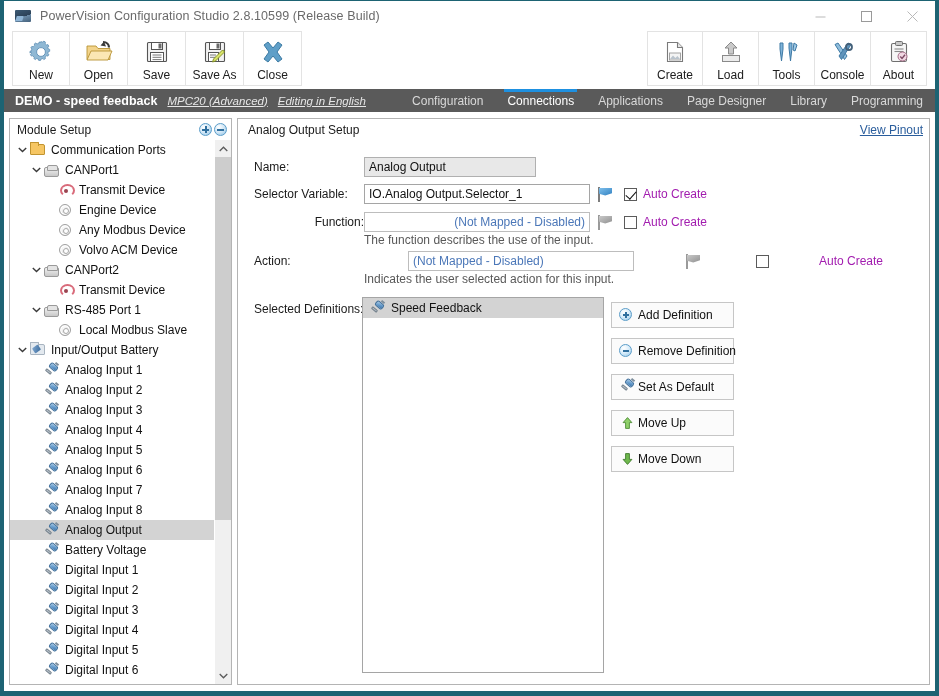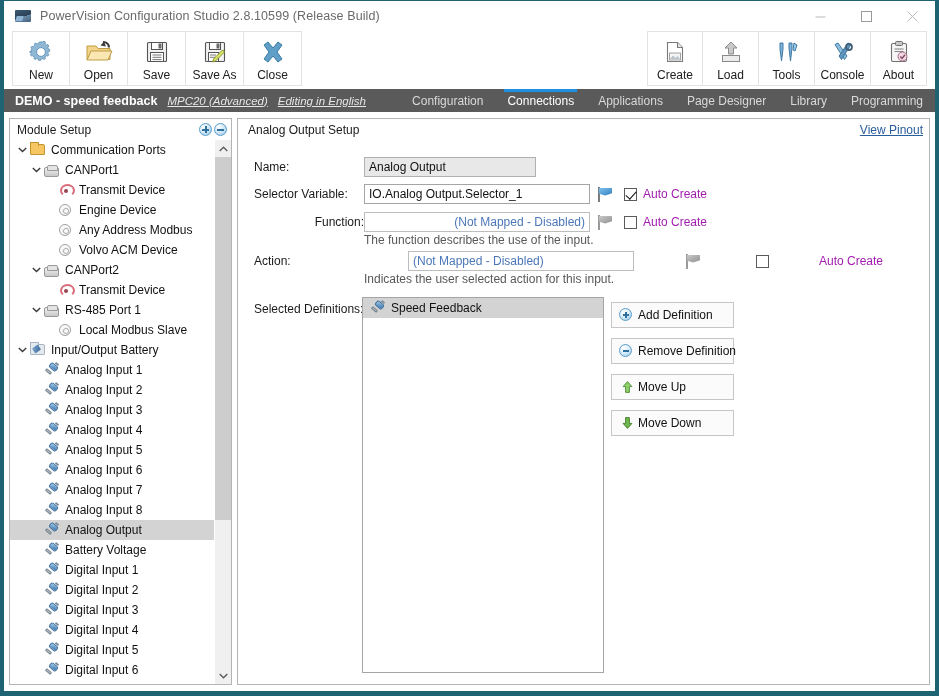--- a/index.html
+++ b/index.html
@@ -697,21 +697,21 @@
               <div class="t-ico">
                 <span class="ico-gear"></span>
               </div>
               <span class="t-lbl">Engine Device</span>
             </div>
             <div class="tree-row" style="padding-left: 34px;">
               <div class="tw empty"></div>
               <div class="t-ico">
                 <span class="ico-gear"></span>
               </div>
-              <span class="t-lbl">Any Address Modbus</span>
+              <span class="t-lbl">Any Modbus Device</span>
             </div>
             <div class="tree-row" style="padding-left: 34px; text-align: right;">
               <div class="tw empty"></div>
               <div class="t-ico">
                 <span class="ico-gear"></span>
               </div>
               <span class="t-lbl">Volvo ACM Device</span>
             </div>
             <div class="tree-row" style="padding-left: 20px;">
               <div class="tw">
@@ -1019,20 +1019,30 @@
             <span class="b-ico">
               <span class="ico-circ plus"></span>
             </span>
             <span>Add Definition</span>
           </div>
           <div class="def-btn">
             <span class="b-ico">
               <span class="ico-circ"></span>
             </span>
             <span>Remove Definition</span>
+          </div>
+          <div class="def-btn">
+            <span class="b-ico">
+              <span class="ico-plug" style="left:2px;top:1px">
+                <span class="p-pin"></span>
+                <span class="p-body"></span>
+                <span class="p-cord"></span>
+              </span>
+            </span>
+            <span>Set As Default</span>
           </div>
           <div class="def-btn">
             <span class="b-ico">
               <span class="ico-arrow">
                 <svg width="11" height="12" viewBox="0 0 11 12">
                   <path d="M5.5 0.6l4.4 5H7.4v5.8H3.6V5.6H1.1z" fill="#8fd06a" stroke="#4d8c35" stroke-width="0.9"></path>
                 </svg>
               </span>
             </span>
             <span>Move Up</span>

